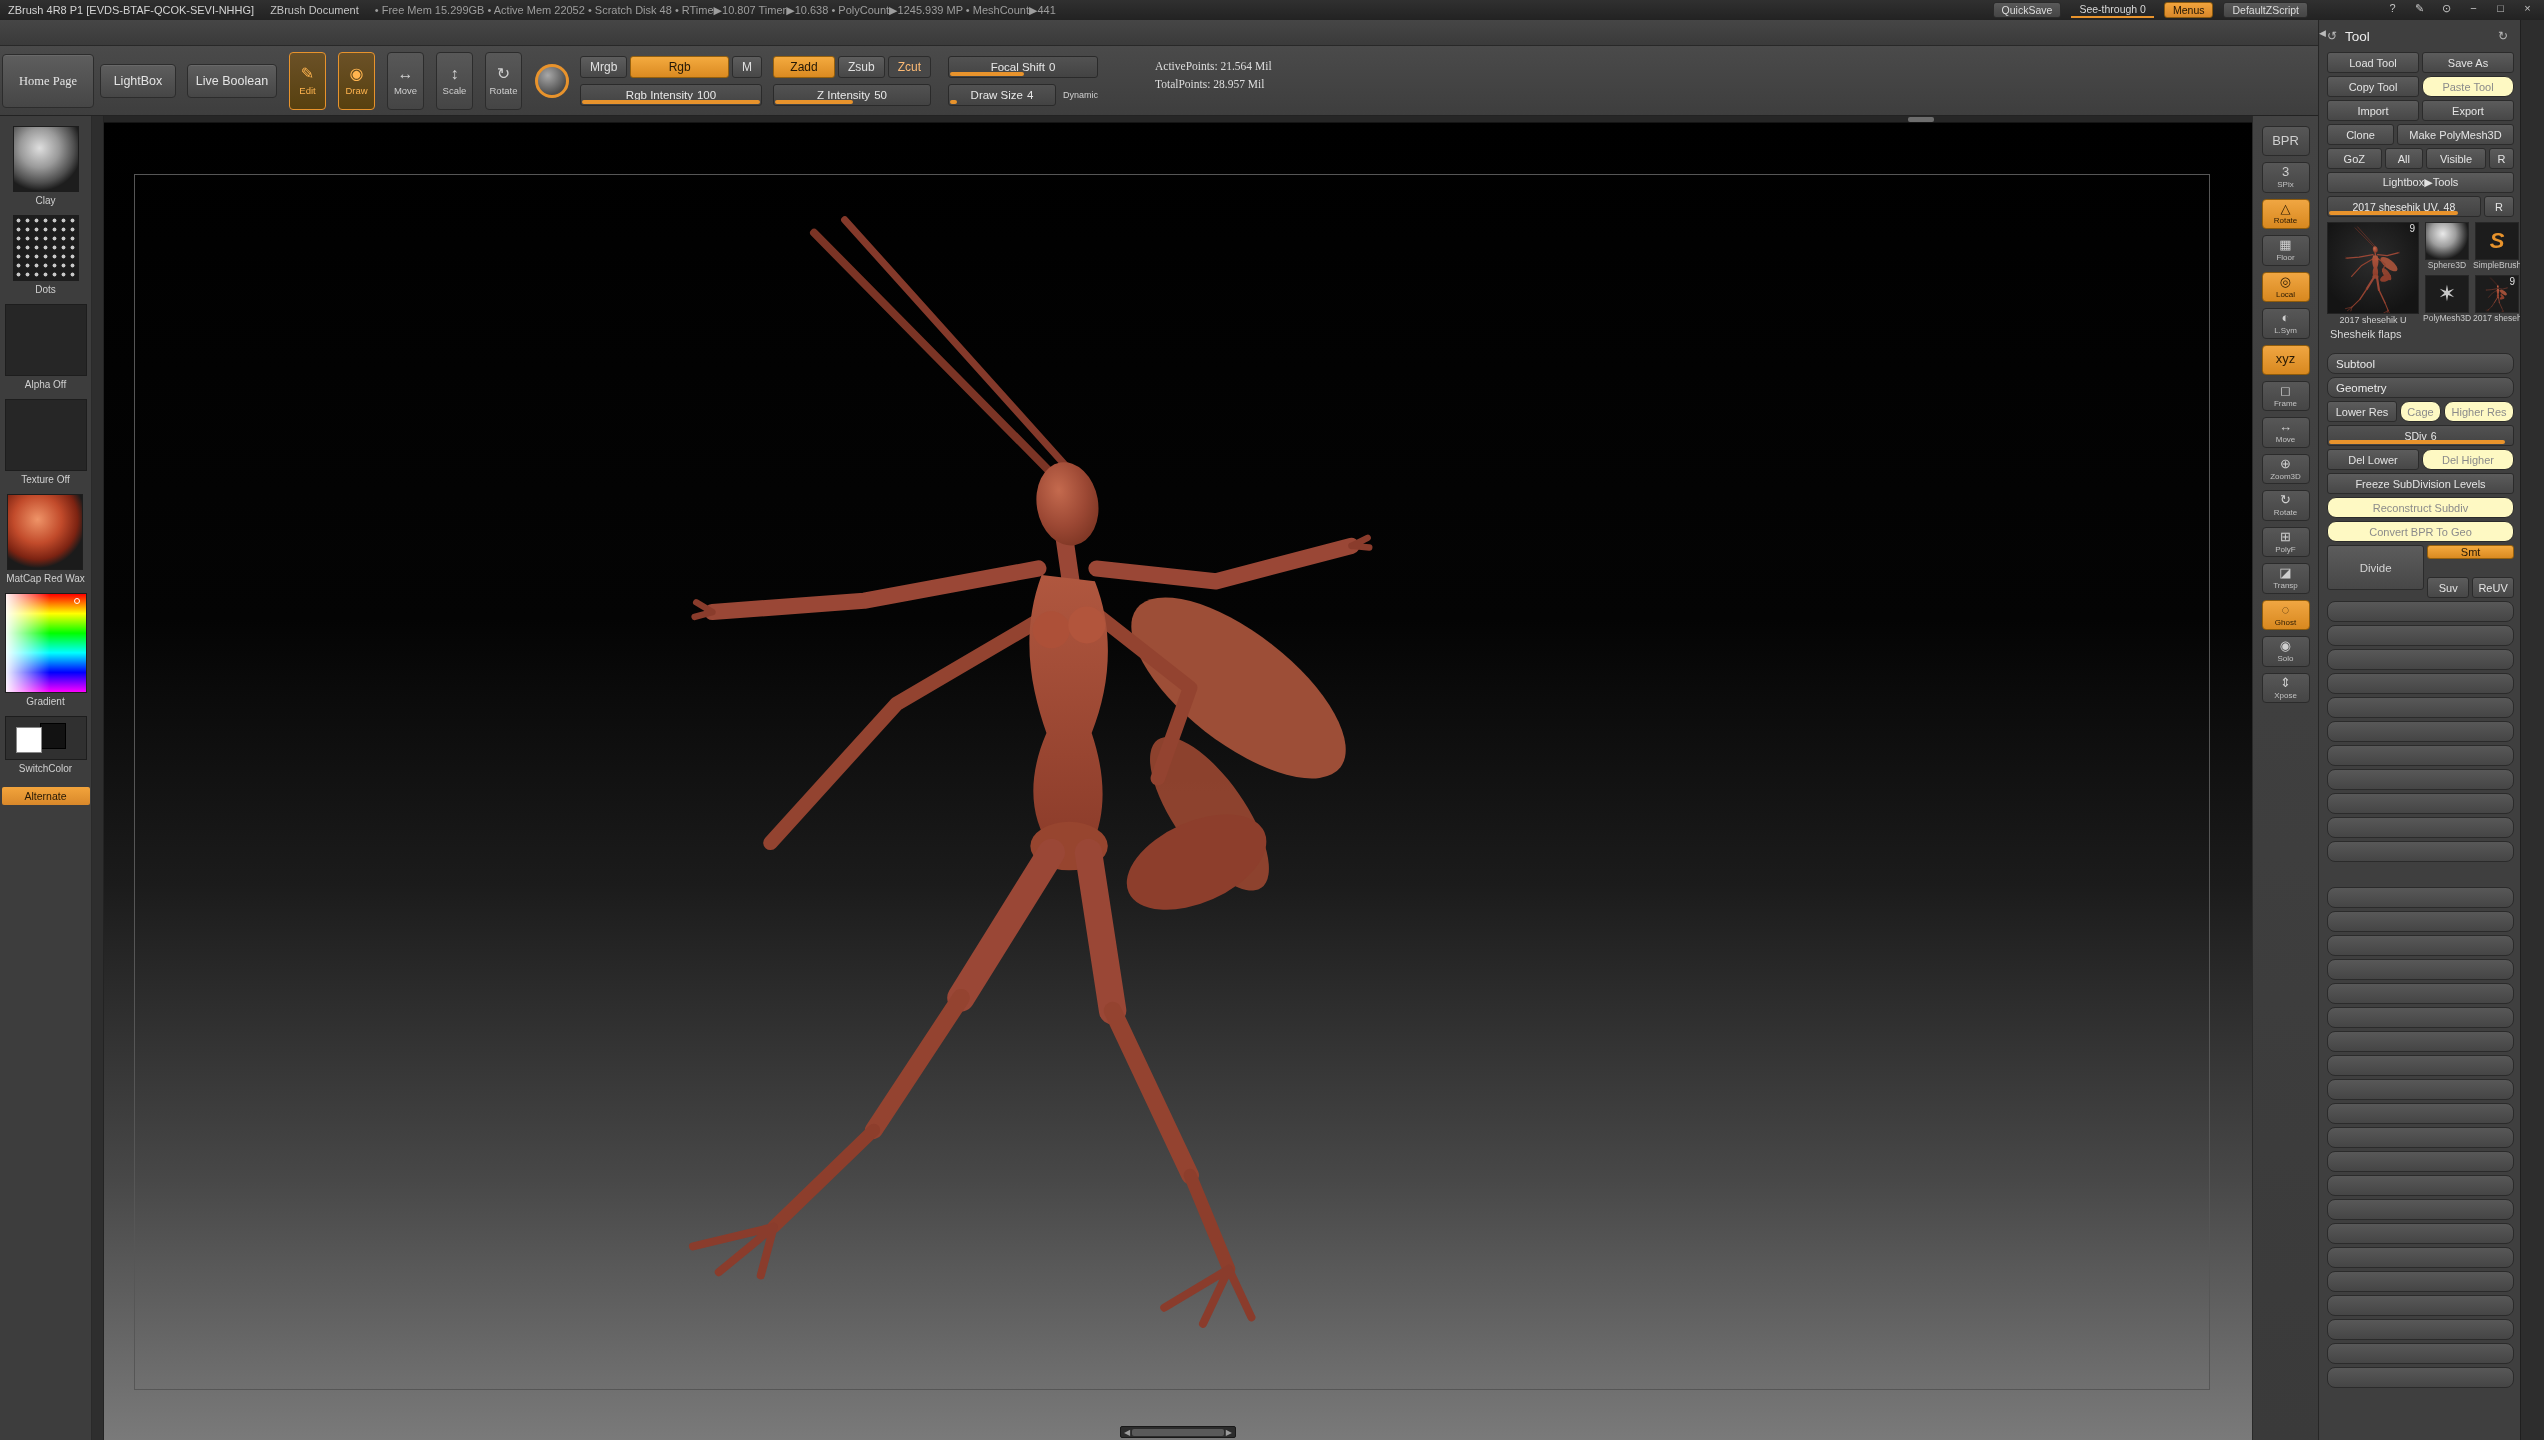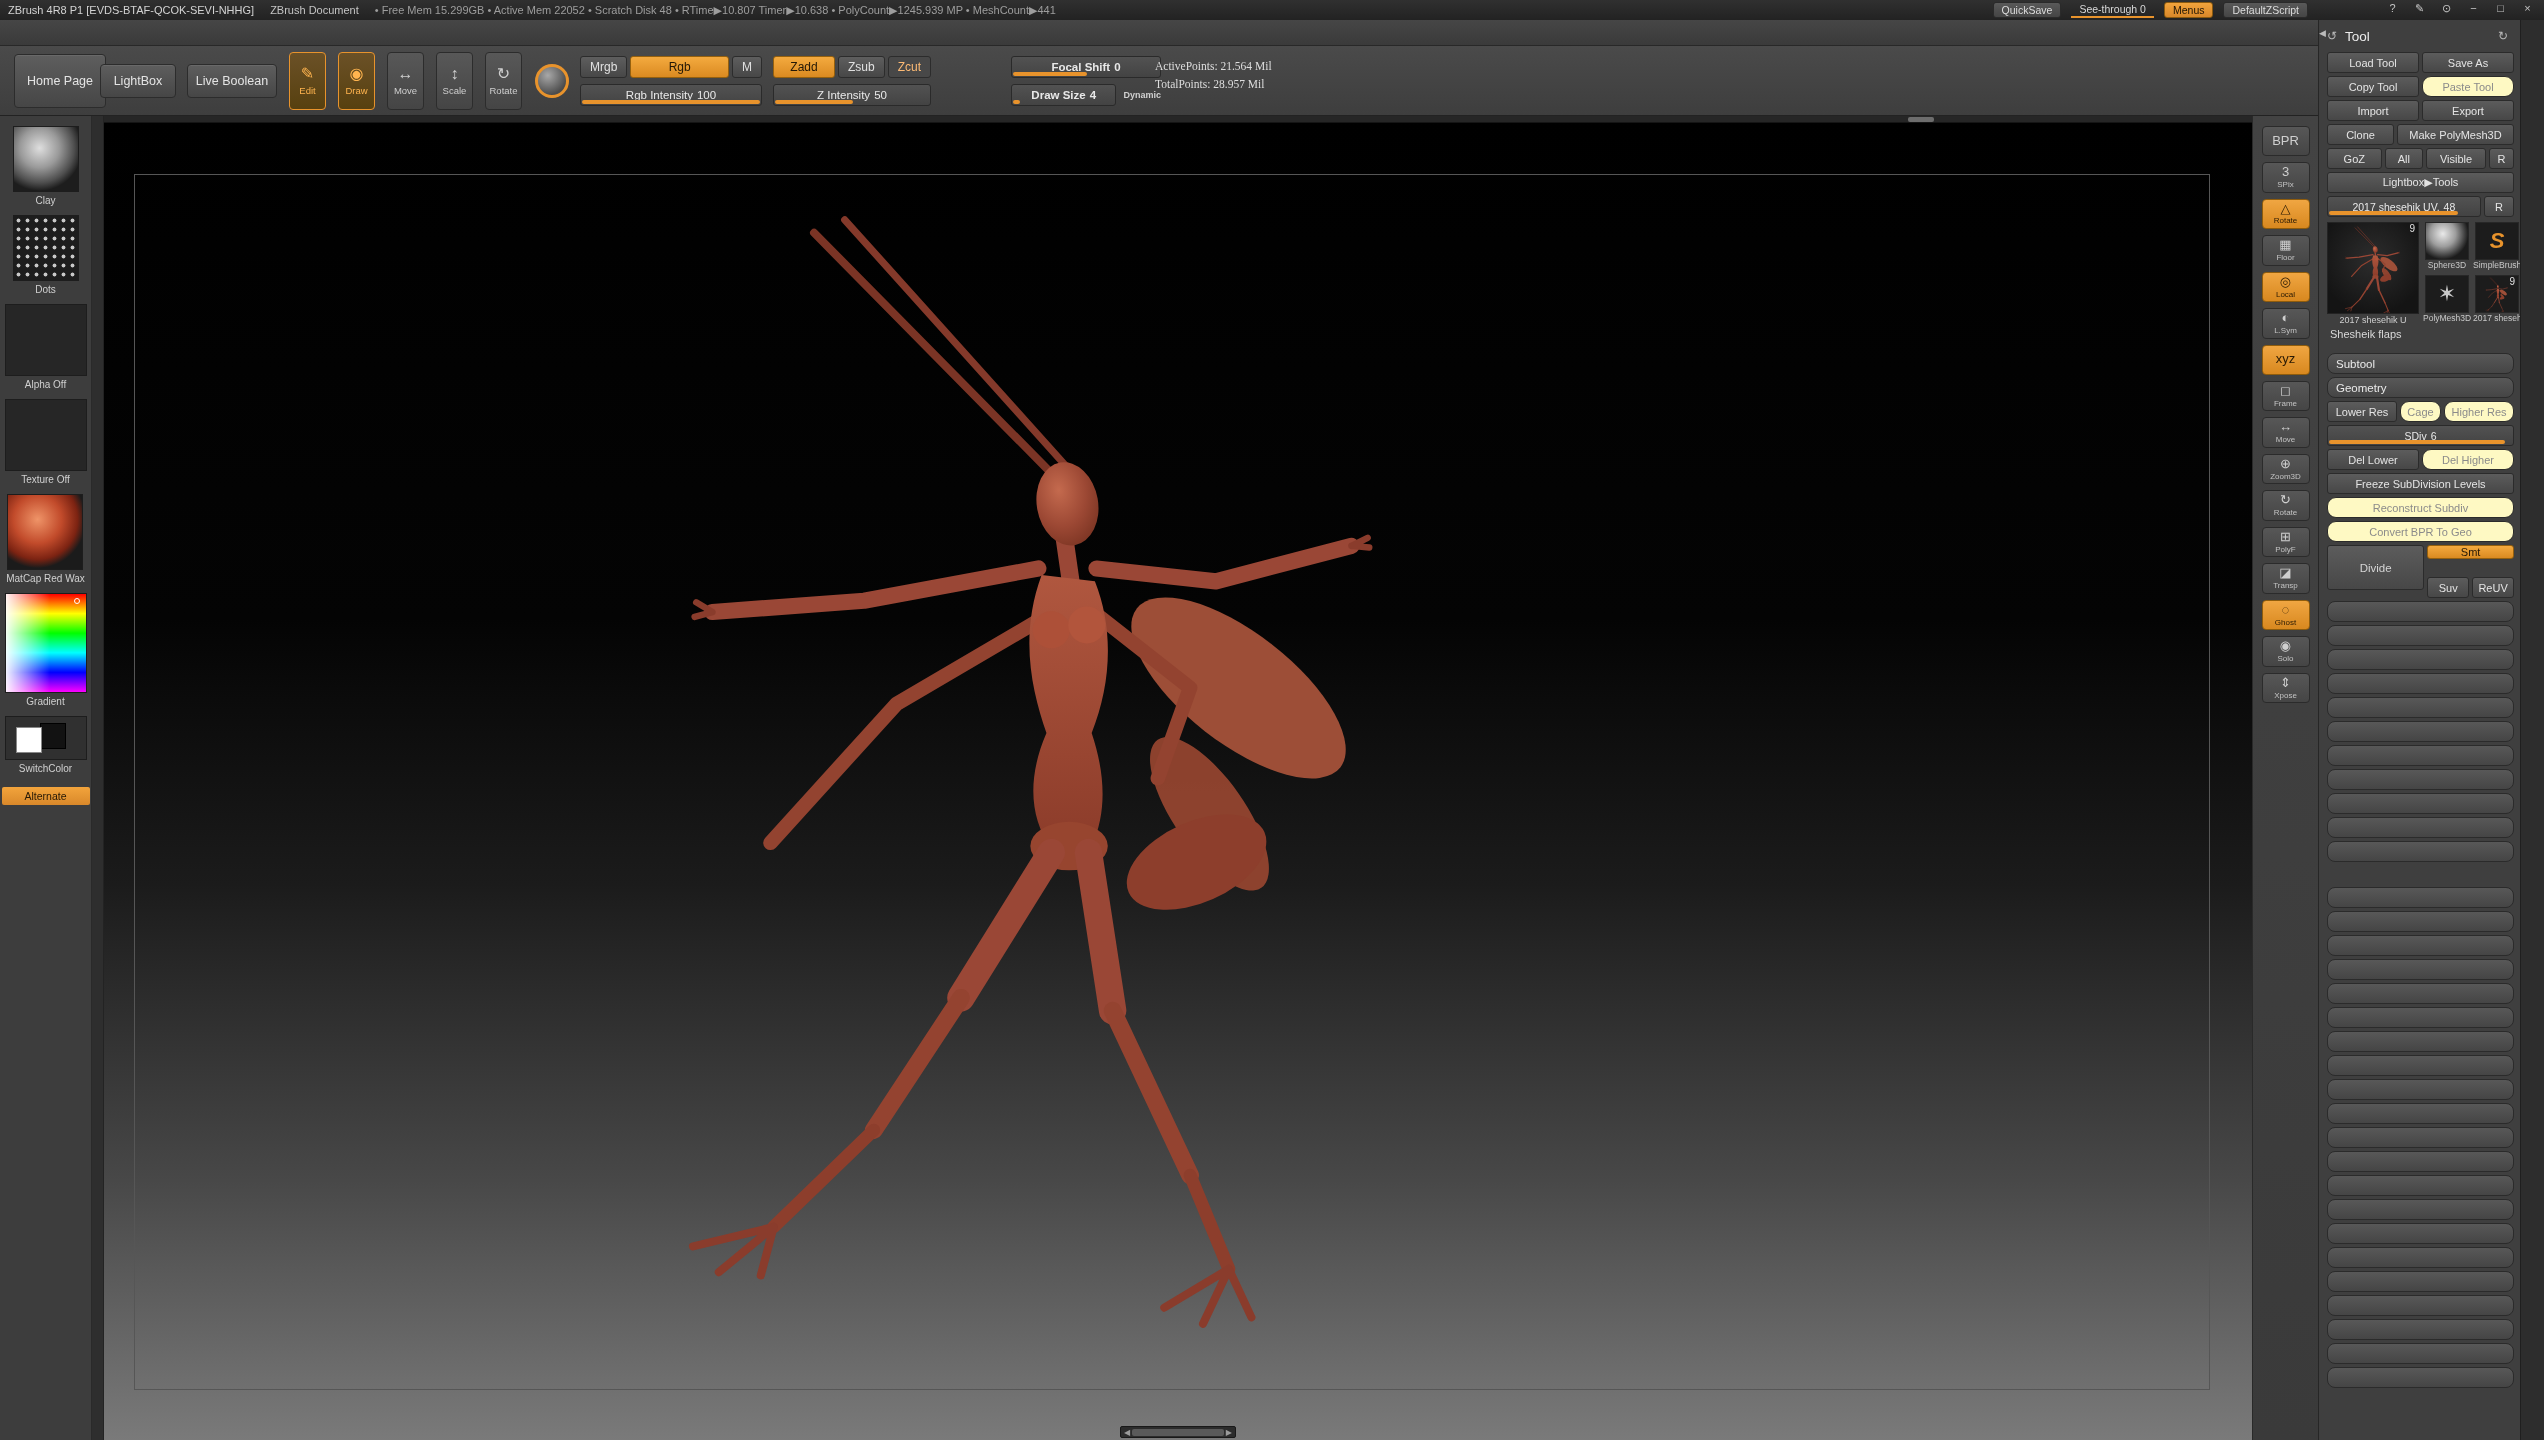--- a/index.html
+++ b/index.html
@@ -29,37 +29,37 @@
   .menubar{height:26px;background:linear-gradient(#464646,#3a3a3a);display:flex;align-items:center;
     padding-left:4px;gap:1px;border-bottom:1px solid #282828;}
   .menu-item{padding:3px 9px;font-size:13px;color:#e2e2e2;border-radius:3px;}
 
   
   .topshelf{position:relative;height:70px;background:linear-gradient(#4a4a4a,#3e3e3e);
     border-bottom:1px solid #222;}
   .ts-btn{position:absolute;display:flex;align-items:center;justify-content:center;
     background:linear-gradient(#5e5e5e,#464646);border:1px solid #2c2c2c;border-radius:4px;
     font-size:12.5px;color:#e4e4e4;box-shadow:inset 0 1px 0 rgba(255,255,255,.07);}
-  .home{left:14px;top:8px;width:92px;height:54px;}
+  .home{left:2px;top:8px;width:92px;height:54px;font-family:Liberation Serif, serif;}
   .lightbox{left:100px;top:18px;width:76px;height:34px;}
   .liveb{left:187px;top:18px;width:90px;height:34px;}
   .mode-group{position:absolute;left:289px;top:6px;display:flex;gap:12px;}
   .mode-btn{width:37px;height:58px;display:flex;flex-direction:column;align-items:center;
     justify-content:center;gap:3px;background:linear-gradient(#585858,#454545);
     border:1px solid #2c2c2c;border-radius:4px;}
   .mode-btn .mico{font-size:16px;color:#cfcfcf;line-height:1;}
   .mode-btn .mlabel{font-size:9.5px;color:#cfcfcf;}
   .mode-btn.active{background:linear-gradient(#6b5127,#57400f);border-color:#e8932c;}
   .mode-btn.active .mico,.mode-btn.active .mlabel{color:#ffb44f;}
   .brush-ring{position:absolute;left:535px;top:18px;width:34px;height:34px;border-radius:50%;
     border:3px solid #e8932c;background:radial-gradient(circle at 35% 30%,#a8a8a8,#4c4c4c 72%);}
   .shelf-group{position:absolute;top:10px;}
   .g-paint{left:580px;width:182px;}
   .g-sculpt{left:773px;width:158px;}
-  .g-size{left:1011px;width:150px;font-weight:bold;}
+  .g-size{left:948px;width:150px;}
   .row{display:flex;gap:3px;margin-bottom:6px;}
   .sbtn{height:22px;display:flex;align-items:center;justify-content:center;
     background:linear-gradient(#5e5e5e,#474747);border:1px solid #2c2c2c;border-radius:3px;
     font-size:12px;color:#e0e0e0;padding:0 9px;}
   .sbtn.orange{background:linear-gradient(#f4aa3f,#da8a21);color:#241806;border-color:#95600e;}
   .sbtn.dim{color:#fdba74;background:#484848;}
   .slider{position:relative;height:22px;flex:1;background:linear-gradient(#525252,#434343);
     border:1px solid #2a2a2a;border-radius:3px;font-size:11.5px;color:#e8e8e8;
     display:flex;align-items:center;justify-content:center;gap:4px;overflow:hidden;}
   .sl-fill{position:absolute;left:1px;bottom:1px;height:4px;background:#e8932c;border-radius:2px;}

